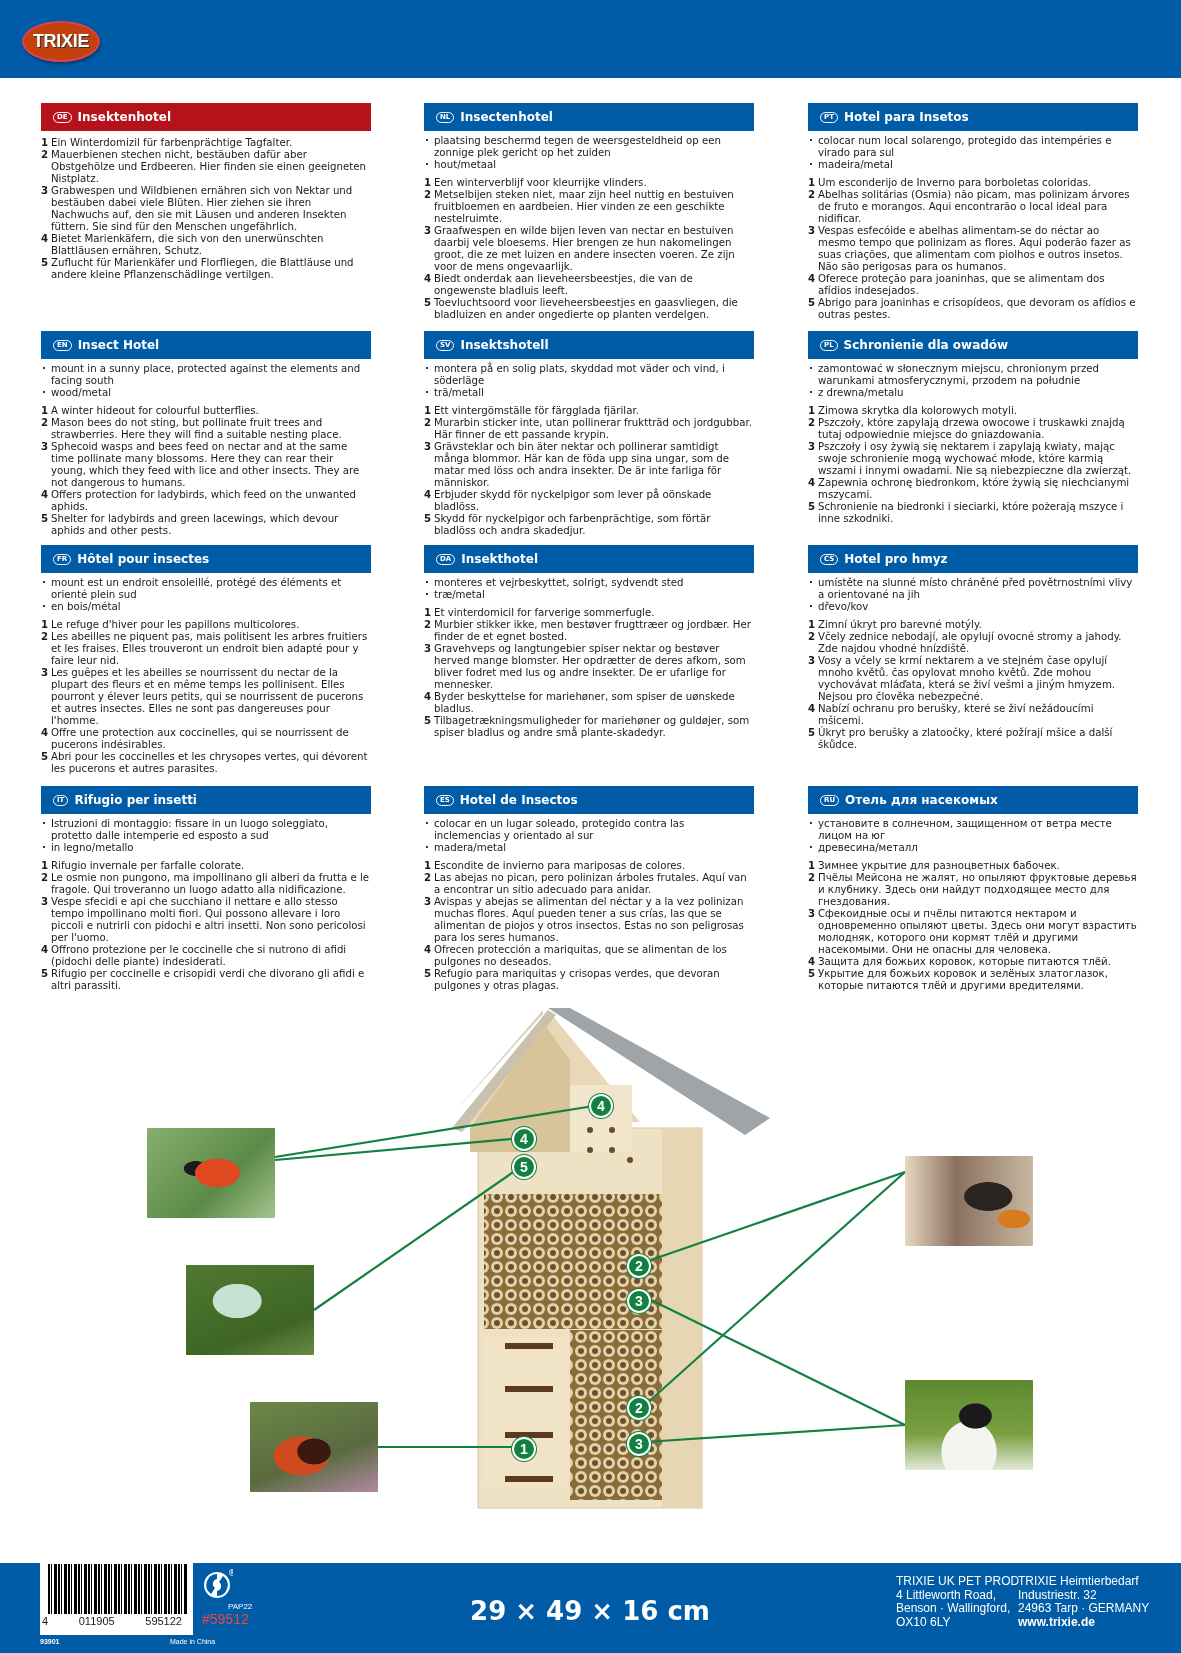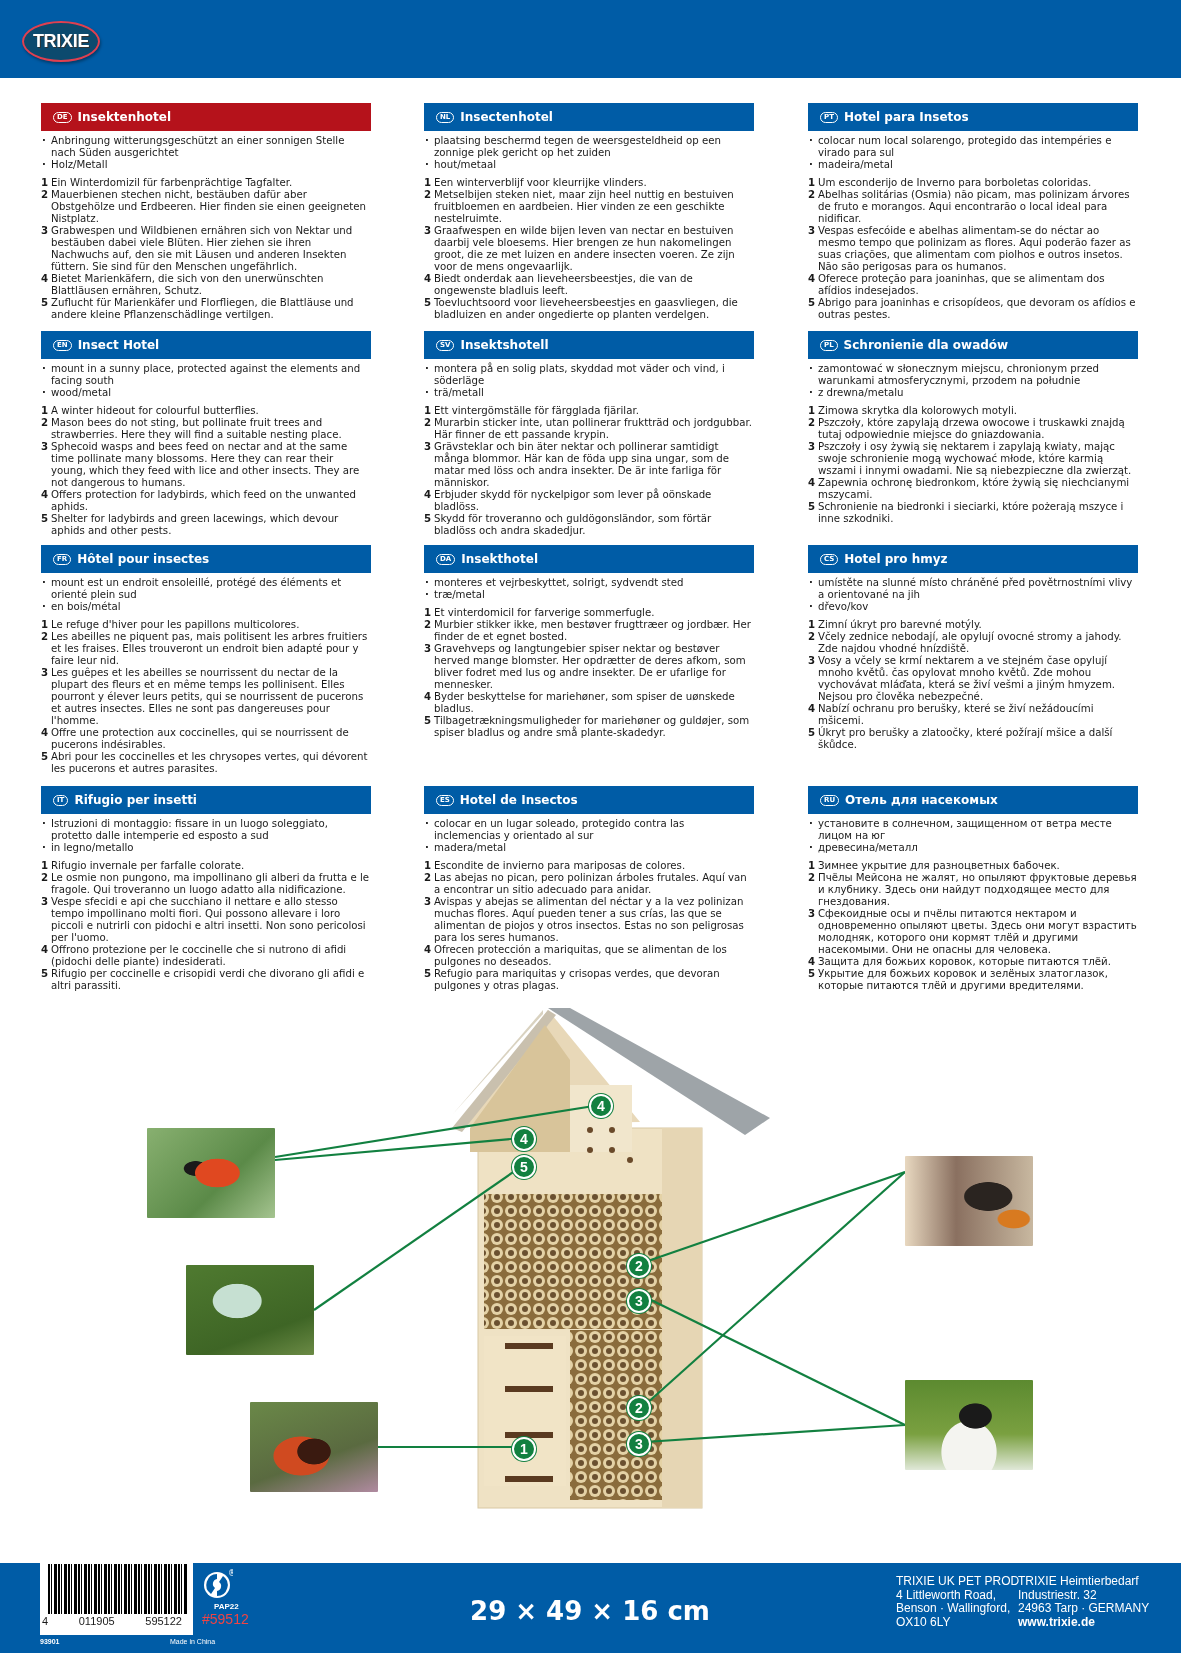--- a/index.html
+++ b/index.html
@@ -1,18 +1,18 @@
 <!DOCTYPE html>
 <html><head>
 <meta charset="utf-8">
 <style>
   html, body { margin: 0; padding: 0; }
   body { width: 1181px; height: 1653px; position: relative; background: #ffffff; font-family: "DejaVu Sans", sans-serif; color: #1a1a1a; overflow: hidden; }
   .top-band { position: absolute; left: 0; top: 0; width: 1181px; height: 78px; background: #005ca6; }
-  .logo { position: absolute; left: 22px; top: 21px; width: 74px; height: 37px; border-radius: 50%; background: #0c4a6e; border: 2px solid #e04050; box-shadow: 1px 2px 3px rgba(0,0,0,0.35); display: flex; align-items: center; justify-content: center; }
+  .logo { position: absolute; left: 22px; top: 21px; width: 74px; height: 37px; border-radius: 50%; background: #c2410c; border: 2px solid #e04050; box-shadow: 1px 2px 3px rgba(0,0,0,0.35); display: flex; align-items: center; justify-content: center; }
   .logo span { color: #fff; font-family: "Liberation Sans", sans-serif; font-weight: bold; font-size: 18px; letter-spacing: -0.3px; text-shadow: 1px 1px 0 #333; }
   .section { position: absolute; width: 330px; }
   .sec-head { height: 28px; background: #005ca6; color: #fff; display: flex; align-items: center; padding-left: 12px; font-size: 12px; font-weight: bold; box-sizing: border-box; }
   .sec-head.red { background: #b5121b; }
   .lang-badge { display: inline-block; border: 1px solid #fff; border-radius: 8px; font-size: 7px; line-height: 9px; padding: 0 3px; margin-right: 6px; font-weight: bold; }
   .bullets { list-style: none; margin: 4px 0 0 0; padding: 0; font-size: 10.2px; line-height: 12px; }
   .bullets li { position: relative; padding-left: 10px; }
   .bullets li::before { content: "·"; position: absolute; left: 1px; top: 0; font-weight: bold; }
   .numbered { list-style: none; margin: 6px 0 0 0; padding: 0; font-size: 10.2px; line-height: 12px; }
   .numbered li { position: relative; padding-left: 10px; }
@@ -25,44 +25,40 @@
   .photo-wasp { left: 905px; top: 1380px; width: 128px; height: 90px; background: radial-gradient(ellipse at 55% 40%, #1a1a1a 0 16%, transparent 17%), radial-gradient(ellipse at 50% 80%, #f4f4f0 0 30%, transparent 31%), linear-gradient(180deg, #5c8a30, #7aa040 60%, #e0e8d8); }
   .house { position: absolute; }
   .callout { position: absolute; width: 20px; height: 20px; border-radius: 50%; background: #128040; border: 2px solid #fff; box-shadow: 0 0 0 1px #128040; color: #fff; font-weight: bold; font-size: 14px; display: flex; align-items: center; justify-content: center; font-family: "Liberation Sans", sans-serif; }
   .bottom-band { position: absolute; left: 0; top: 1563px; width: 1181px; height: 90px; background: #005ca6; }
   .barcode { position: absolute; left: 40px; top: 1562px; width: 153px; height: 73px; background: #fff; }
   .barcode .bars { position: absolute; left: 8px; top: 2px; width: 140px; height: 50px; background: repeating-linear-gradient(90deg, #000 0 2px, #fff 2px 3px, #000 3px 4px, #fff 4px 6px, #000 6px 9px, #fff 9px 10px); }
   .barcode .digits { position: absolute; left: 2px; top: 53px; width: 150px; font-family: "Liberation Sans", sans-serif; font-size: 11px; display: flex; justify-content: space-between; padding: 0 10px 0 0; box-sizing: border-box; }
   .barcode-id { position: absolute; left: 40px; top: 1638px; color: #fff; font-size: 7px; font-weight: bold; font-family: "Liberation Sans", sans-serif; }
   .made-in { position: absolute; left: 170px; top: 1638px; color: #fff; font-size: 7px; font-family: "Liberation Sans", sans-serif; }
   .recycle { position: absolute; left: 203px; top: 1568px; width: 30px; height: 34px; }
-  .pap { position: absolute; left: 214px; top: 1602px; color: #fff; font-size: 8px; font-family: "Liberation Sans", sans-serif; font-weight: bold; }
+  .pap { position: absolute; left: 228px; top: 1602px; color: #fff; font-size: 8px; font-family: "Liberation Sans", sans-serif; font-weight: normal; }
   .article { position: absolute; left: 202px; top: 1611px; color: #ef4444; font-size: 14px; font-family: "Liberation Sans", sans-serif; }
   .dims { position: absolute; left: 430px; top: 1596px; width: 320px; text-align: center; color: #fff; font-size: 26px; font-weight: bold; }
   .addr { position: absolute; top: 1575px; color: #fff; font-size: 12px; line-height: 13.5px; font-family: "Liberation Sans", sans-serif; }
   .addr div:last-child.web { font-weight: bold; }
 </style>
 </head>
 <body>
 
 <div class="top-band">
   <div class="logo">
       <span>TRIXIE</span>
     </div>
 </div>
 
 <div class="section" style="left:41px; top:103px;">
   <div class="sec-head red">
       <span class="lang-badge">DE</span>
       <span>Insektenhotel</span>
     </div>
-  <ul class="bullets">
-    <li>Anbringung witterungsgeschützt an einer sonnigen Stelle nach Süden ausgerichtet</li>
-    <li>Holz/Metall</li>
-  </ul>
   <ol class="numbered">
     <li><span class="num">1</span><span>Ein Winterdomizil für farbenprächtige Tagfalter.</span></li>
     <li><span class="num">2</span><span>Mauerbienen stechen nicht, bestäuben dafür aber Obstgehölze und Erdbeeren. Hier finden sie einen geeigneten Nistplatz.</span></li>
     <li><span class="num">3</span><span>Grabwespen und Wildbienen ernähren sich von Nektar und bestäuben dabei viele Blüten. Hier ziehen sie ihren Nachwuchs auf, den sie mit Läusen und anderen Insekten füttern. Sie sind für den Menschen ungefährlich.</span></li>
     <li><span class="num">4</span><span>Bietet Marienkäfern, die sich von den unerwünschten Blattläusen ernähren, Schutz.</span></li>
     <li><span class="num">5</span><span>Zuflucht für Marienkäfer und Florfliegen, die Blattläuse und andere kleine Pflanzenschädlinge vertilgen.</span></li>
   </ol>
 </div>
 
 <div class="section" style="left:424px; top:103px;">
@@ -126,21 +122,21 @@
     </div>
   <ul class="bullets">
     <li>montera på en solig plats, skyddad mot väder och vind, i söderläge</li>
     <li>trä/metall</li>
   </ul>
   <ol class="numbered">
     <li><span class="num">1</span><span>Ett vintergömställe för färgglada fjärilar.</span></li>
     <li><span class="num">2</span><span>Murarbin sticker inte, utan pollinerar fruktträd och jordgubbar. Här finner de ett passande krypin.</span></li>
     <li><span class="num">3</span><span>Grävsteklar och bin äter nektar och pollinerar samtidigt många blommor. Här kan de föda upp sina ungar, som de matar med löss och andra insekter. De är inte farliga för människor.</span></li>
     <li><span class="num">4</span><span>Erbjuder skydd för nyckelpigor som lever på oönskade bladlöss.</span></li>
-    <li><span class="num">5</span><span>Skydd för troveranno och guldögonsländor, som förtär bladlöss och andra skadedjur.</span></li>
+    <li><span class="num">5</span><span>Skydd för nyckelpigor och farbenprächtige, som förtär bladlöss och andra skadedjur.</span></li>
   </ol>
 </div>
 
 <div class="section" style="left:808px; top:331px;">
   <div class="sec-head">
       <span class="lang-badge">PL</span>
       <span>Schronienie dla owadów</span>
     </div>
   <ul class="bullets">
     <li>zamontować w słonecznym miejscu, chronionym przed warunkami atmosferycznymi, przodem na południe</li>

